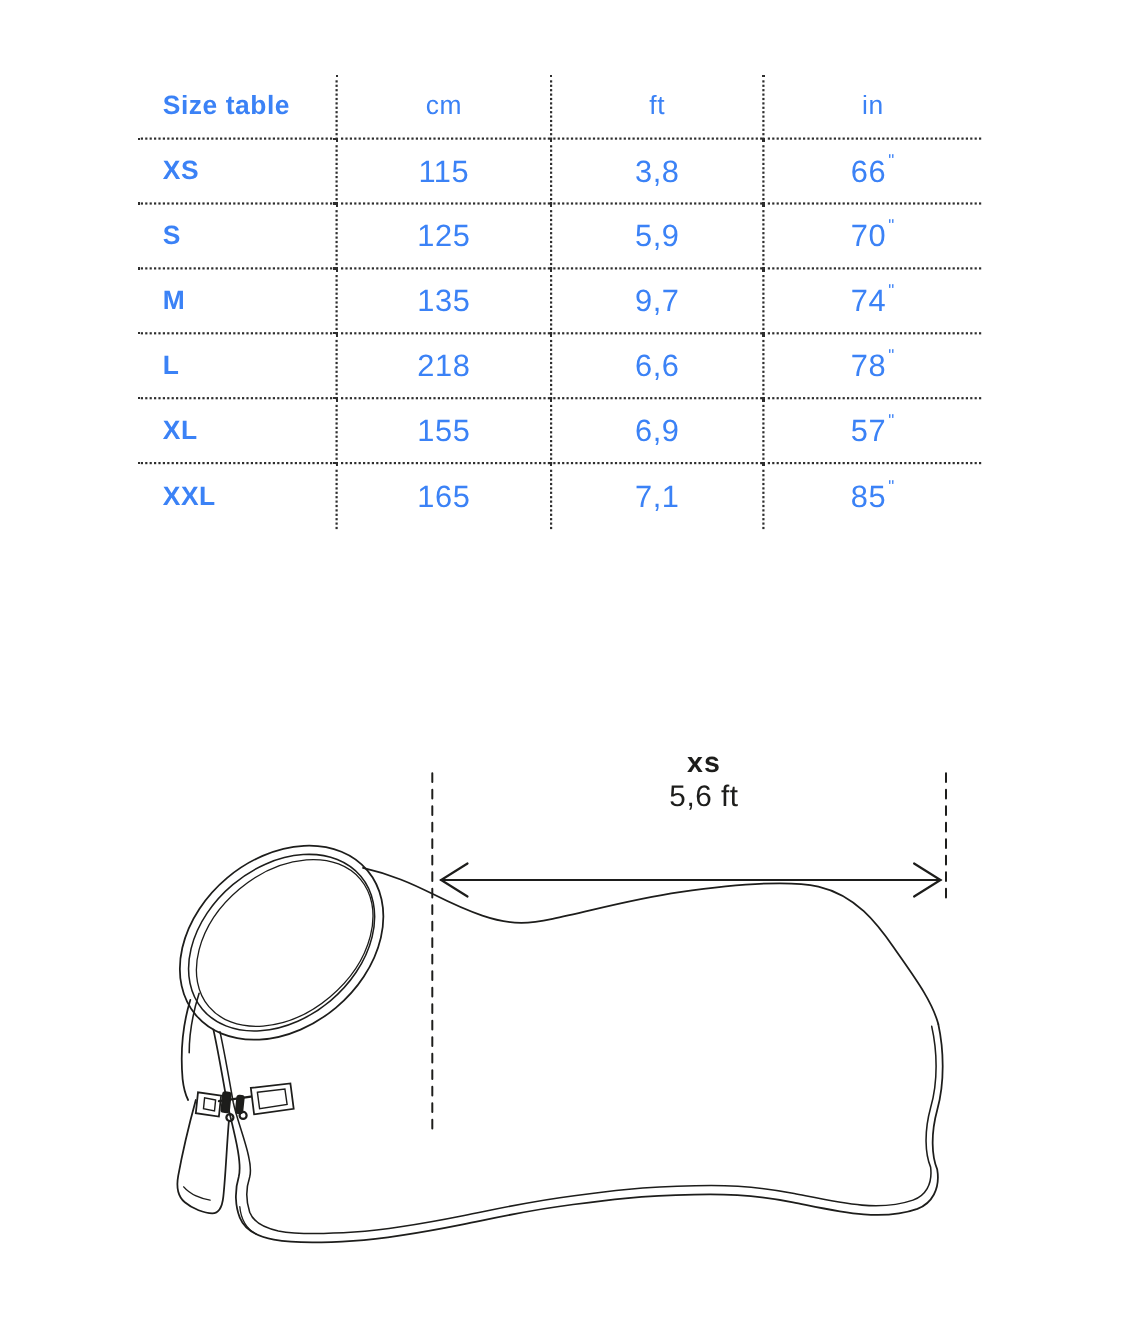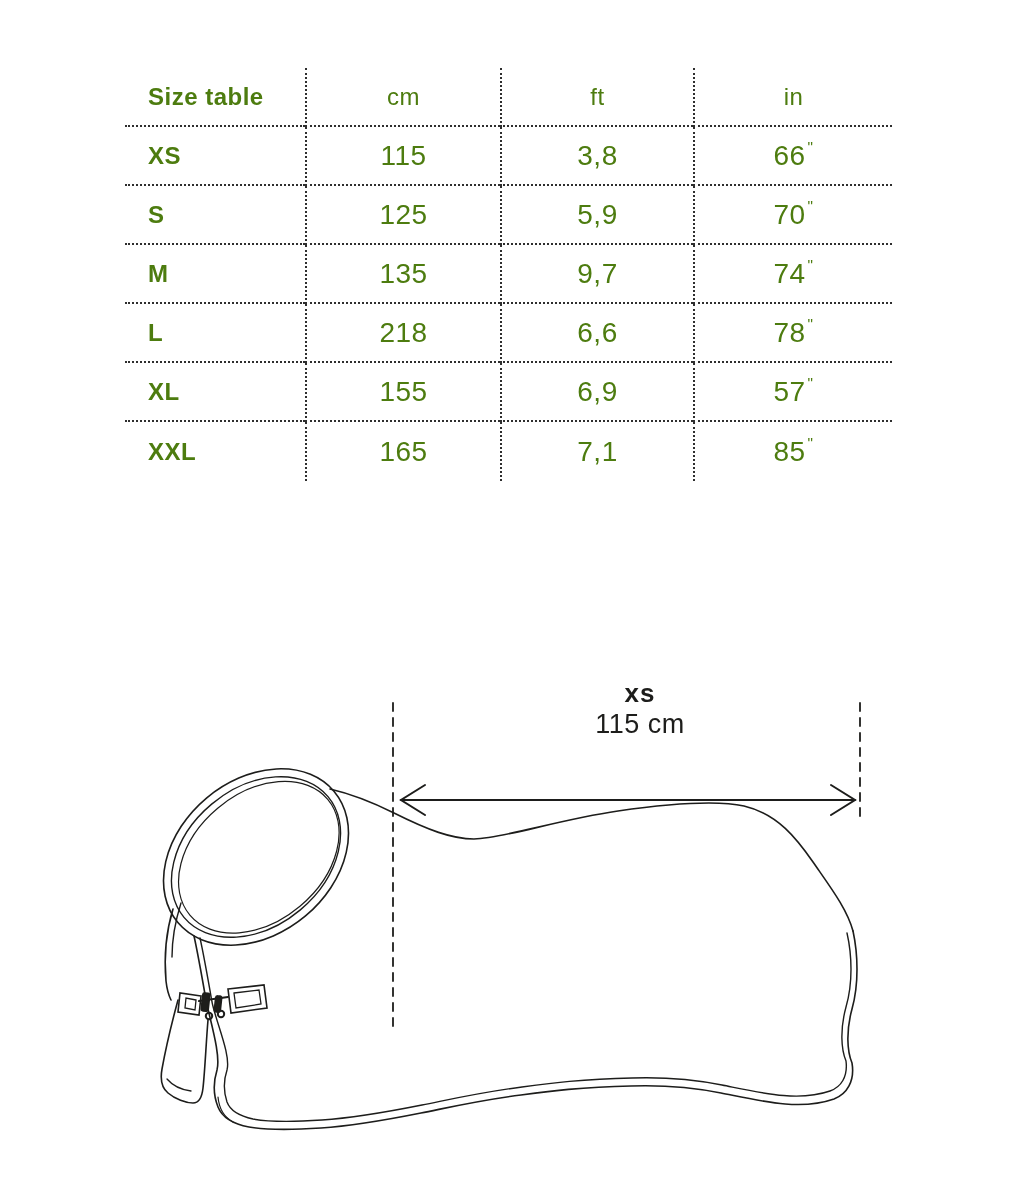--- a/index.html
+++ b/index.html
@@ -12,21 +12,21 @@
   
   .size-table {
     position:absolute; left:125px; top:68px;
     display:grid;
     grid-template-columns:180px 195px 193px 199px;
     grid-auto-rows:59px;
   }
   .row { display:contents; }
   .cell {
     display:flex; align-items:center; justify-content:center;
-    font-size:28px; font-weight:300; letter-spacing:.5px; color:#4d7c0f;
+    font-size:28px; font-weight:300; letter-spacing:.5px; color:#3b82f6;
     white-space:nowrap;
   }
   .cell.head  { font-weight:400; font-size:24px; }
   .cell.size  { justify-content:flex-start; padding-left:23px; font-weight:700; font-size:24px; }
   .bb { border-bottom:2px dotted #2e2e2e; }
   .bl { border-left:2px dotted #2e2e2e; }
   sup.inch { font-size:55%; position:relative; top:-.55em; margin-left:2px; font-weight:300; }
 
   
   .meas {
@@ -192,17 +192,17 @@
       <line x1="199" y1="1001" x2="228" y2="997" stroke-width="2"></line>
       <rect x="202" y="993" width="7" height="18" rx="2" fill="#1d1d1b" transform="rotate(6 205 1002)"></rect>
       <rect x="215" y="996" width="6" height="16" rx="2" fill="#1d1d1b" transform="rotate(6 218 1004)"></rect>
       <circle cx="209" cy="1016" r="3.2" stroke-width="2"></circle>
       <circle cx="221" cy="1014" r="3.2" stroke-width="2"></circle>
     </g>
   </svg>
 
   <div class="meas">
     <div class="sz">xs</div>
-    <div class="v">115 cm</div>
+    <div class="v">5,6 ft</div>
   </div>
 
 
 </div>
 
 </body></html>

